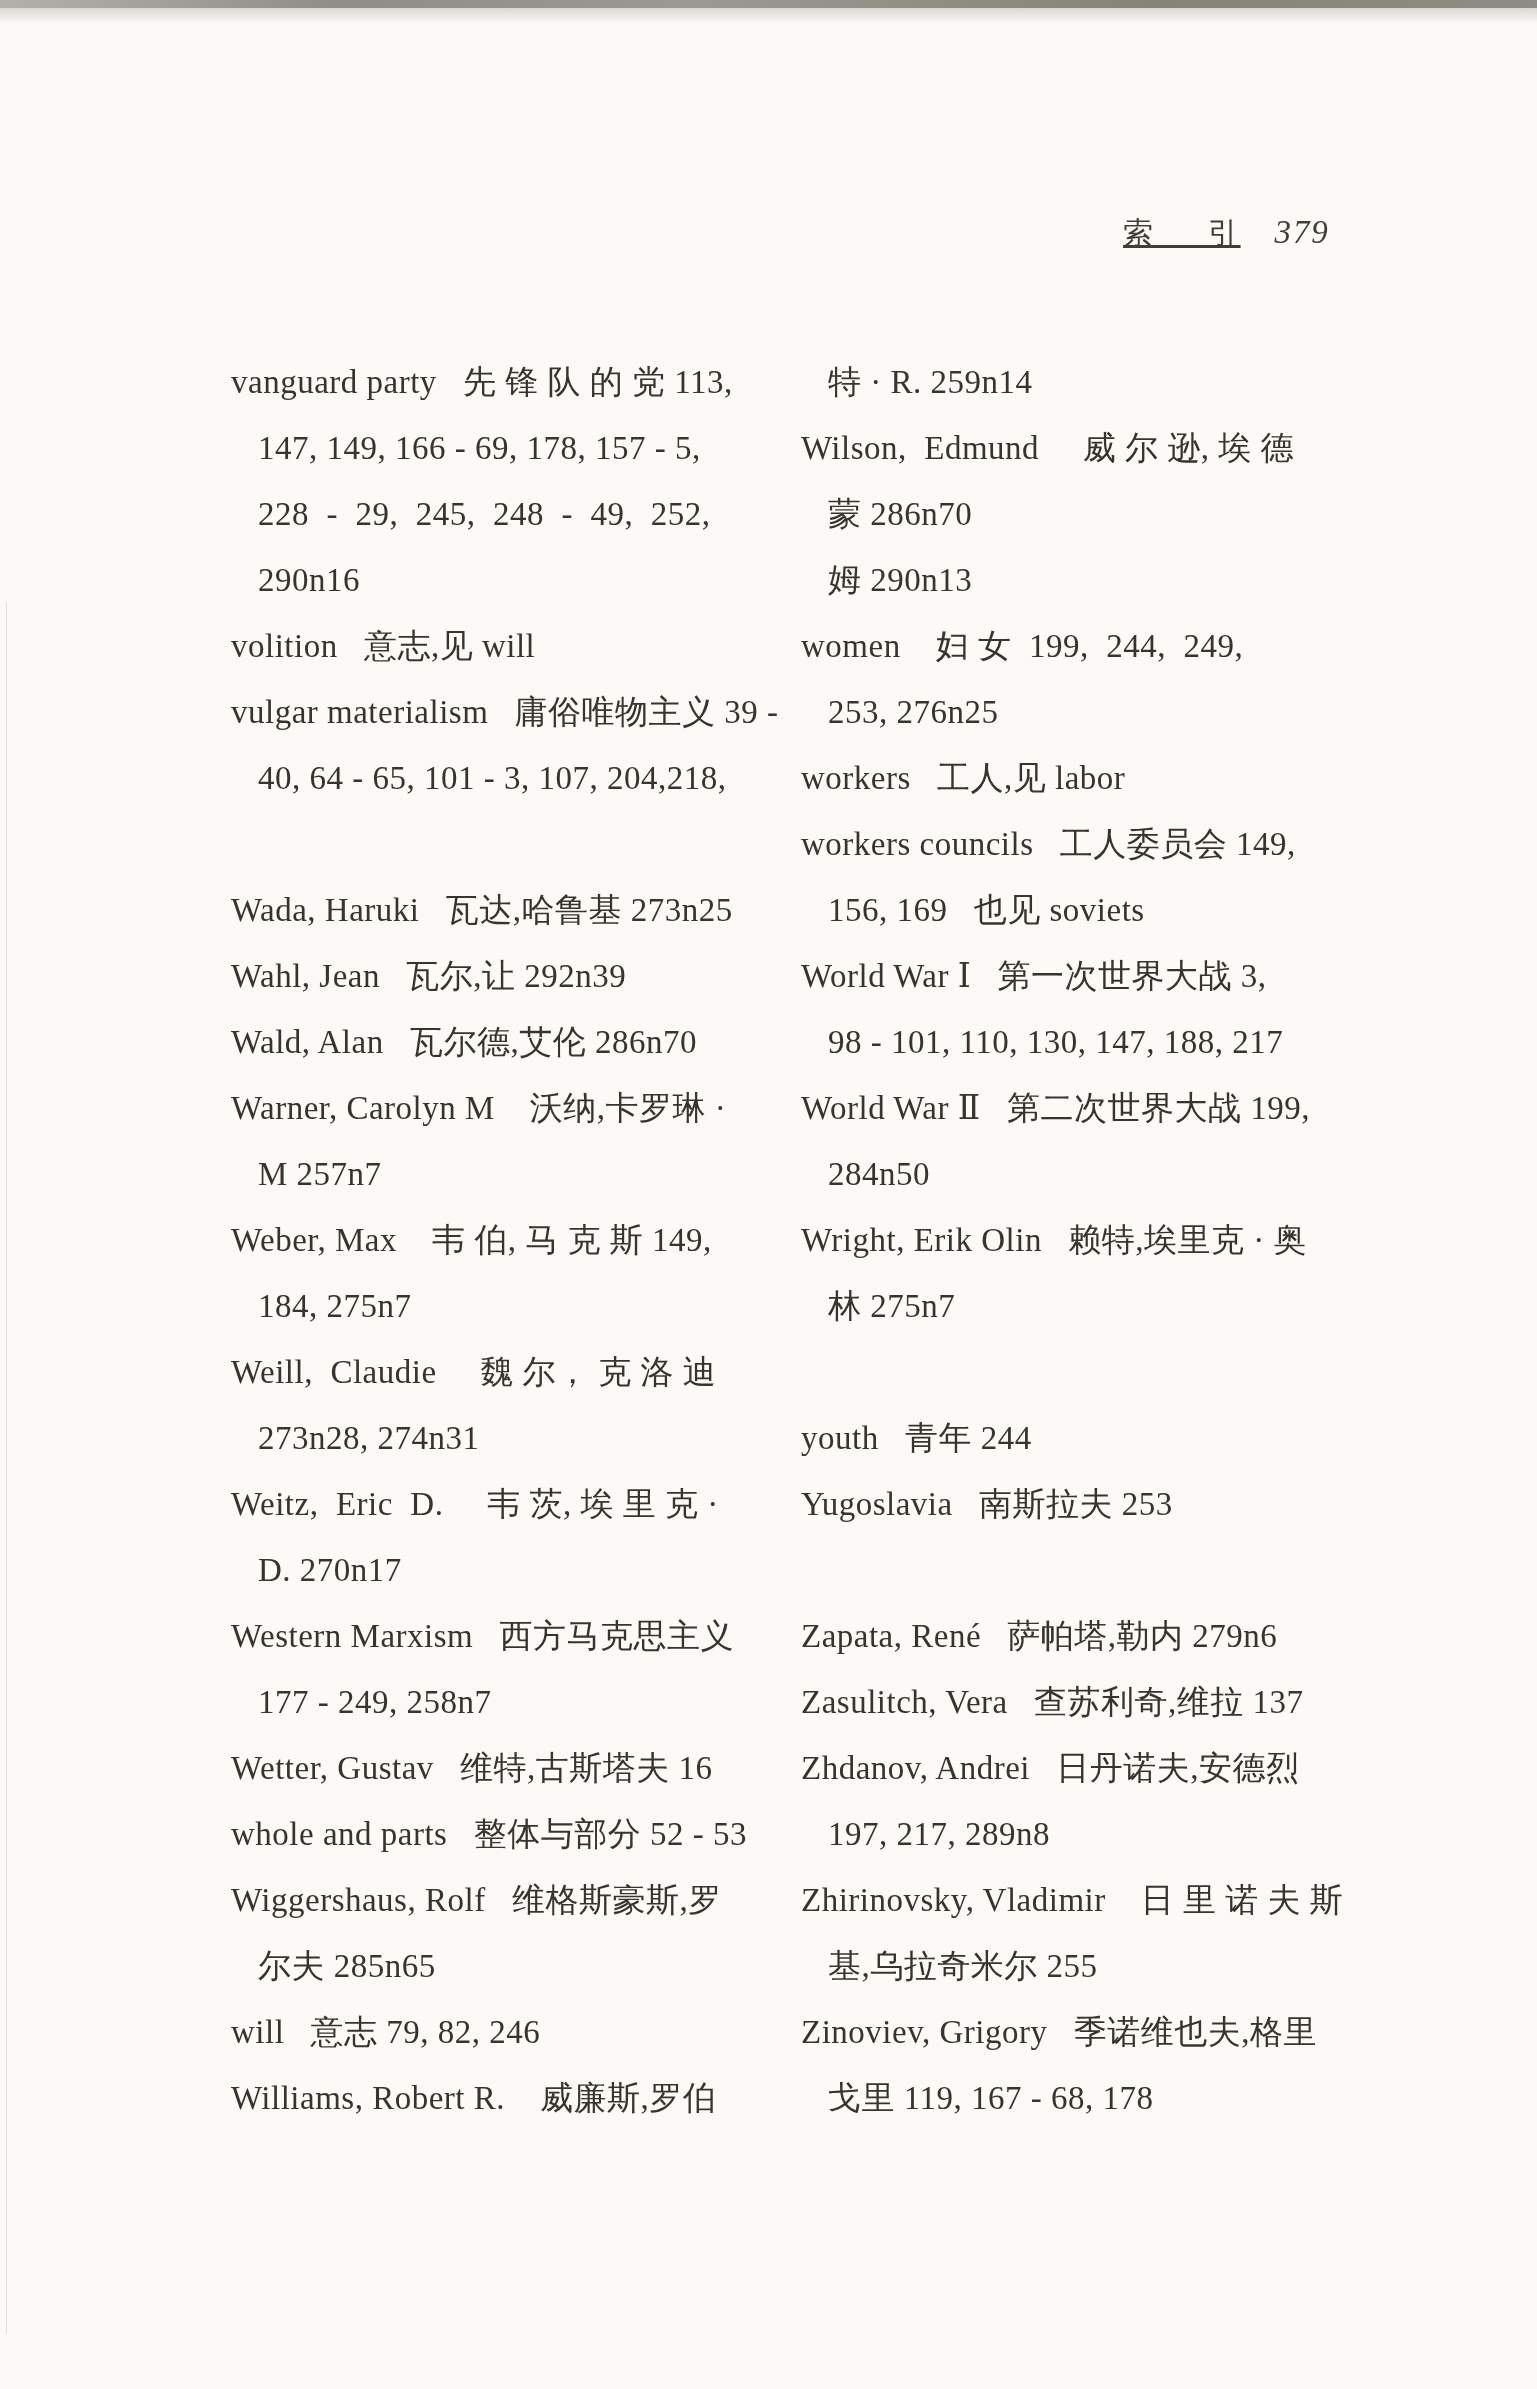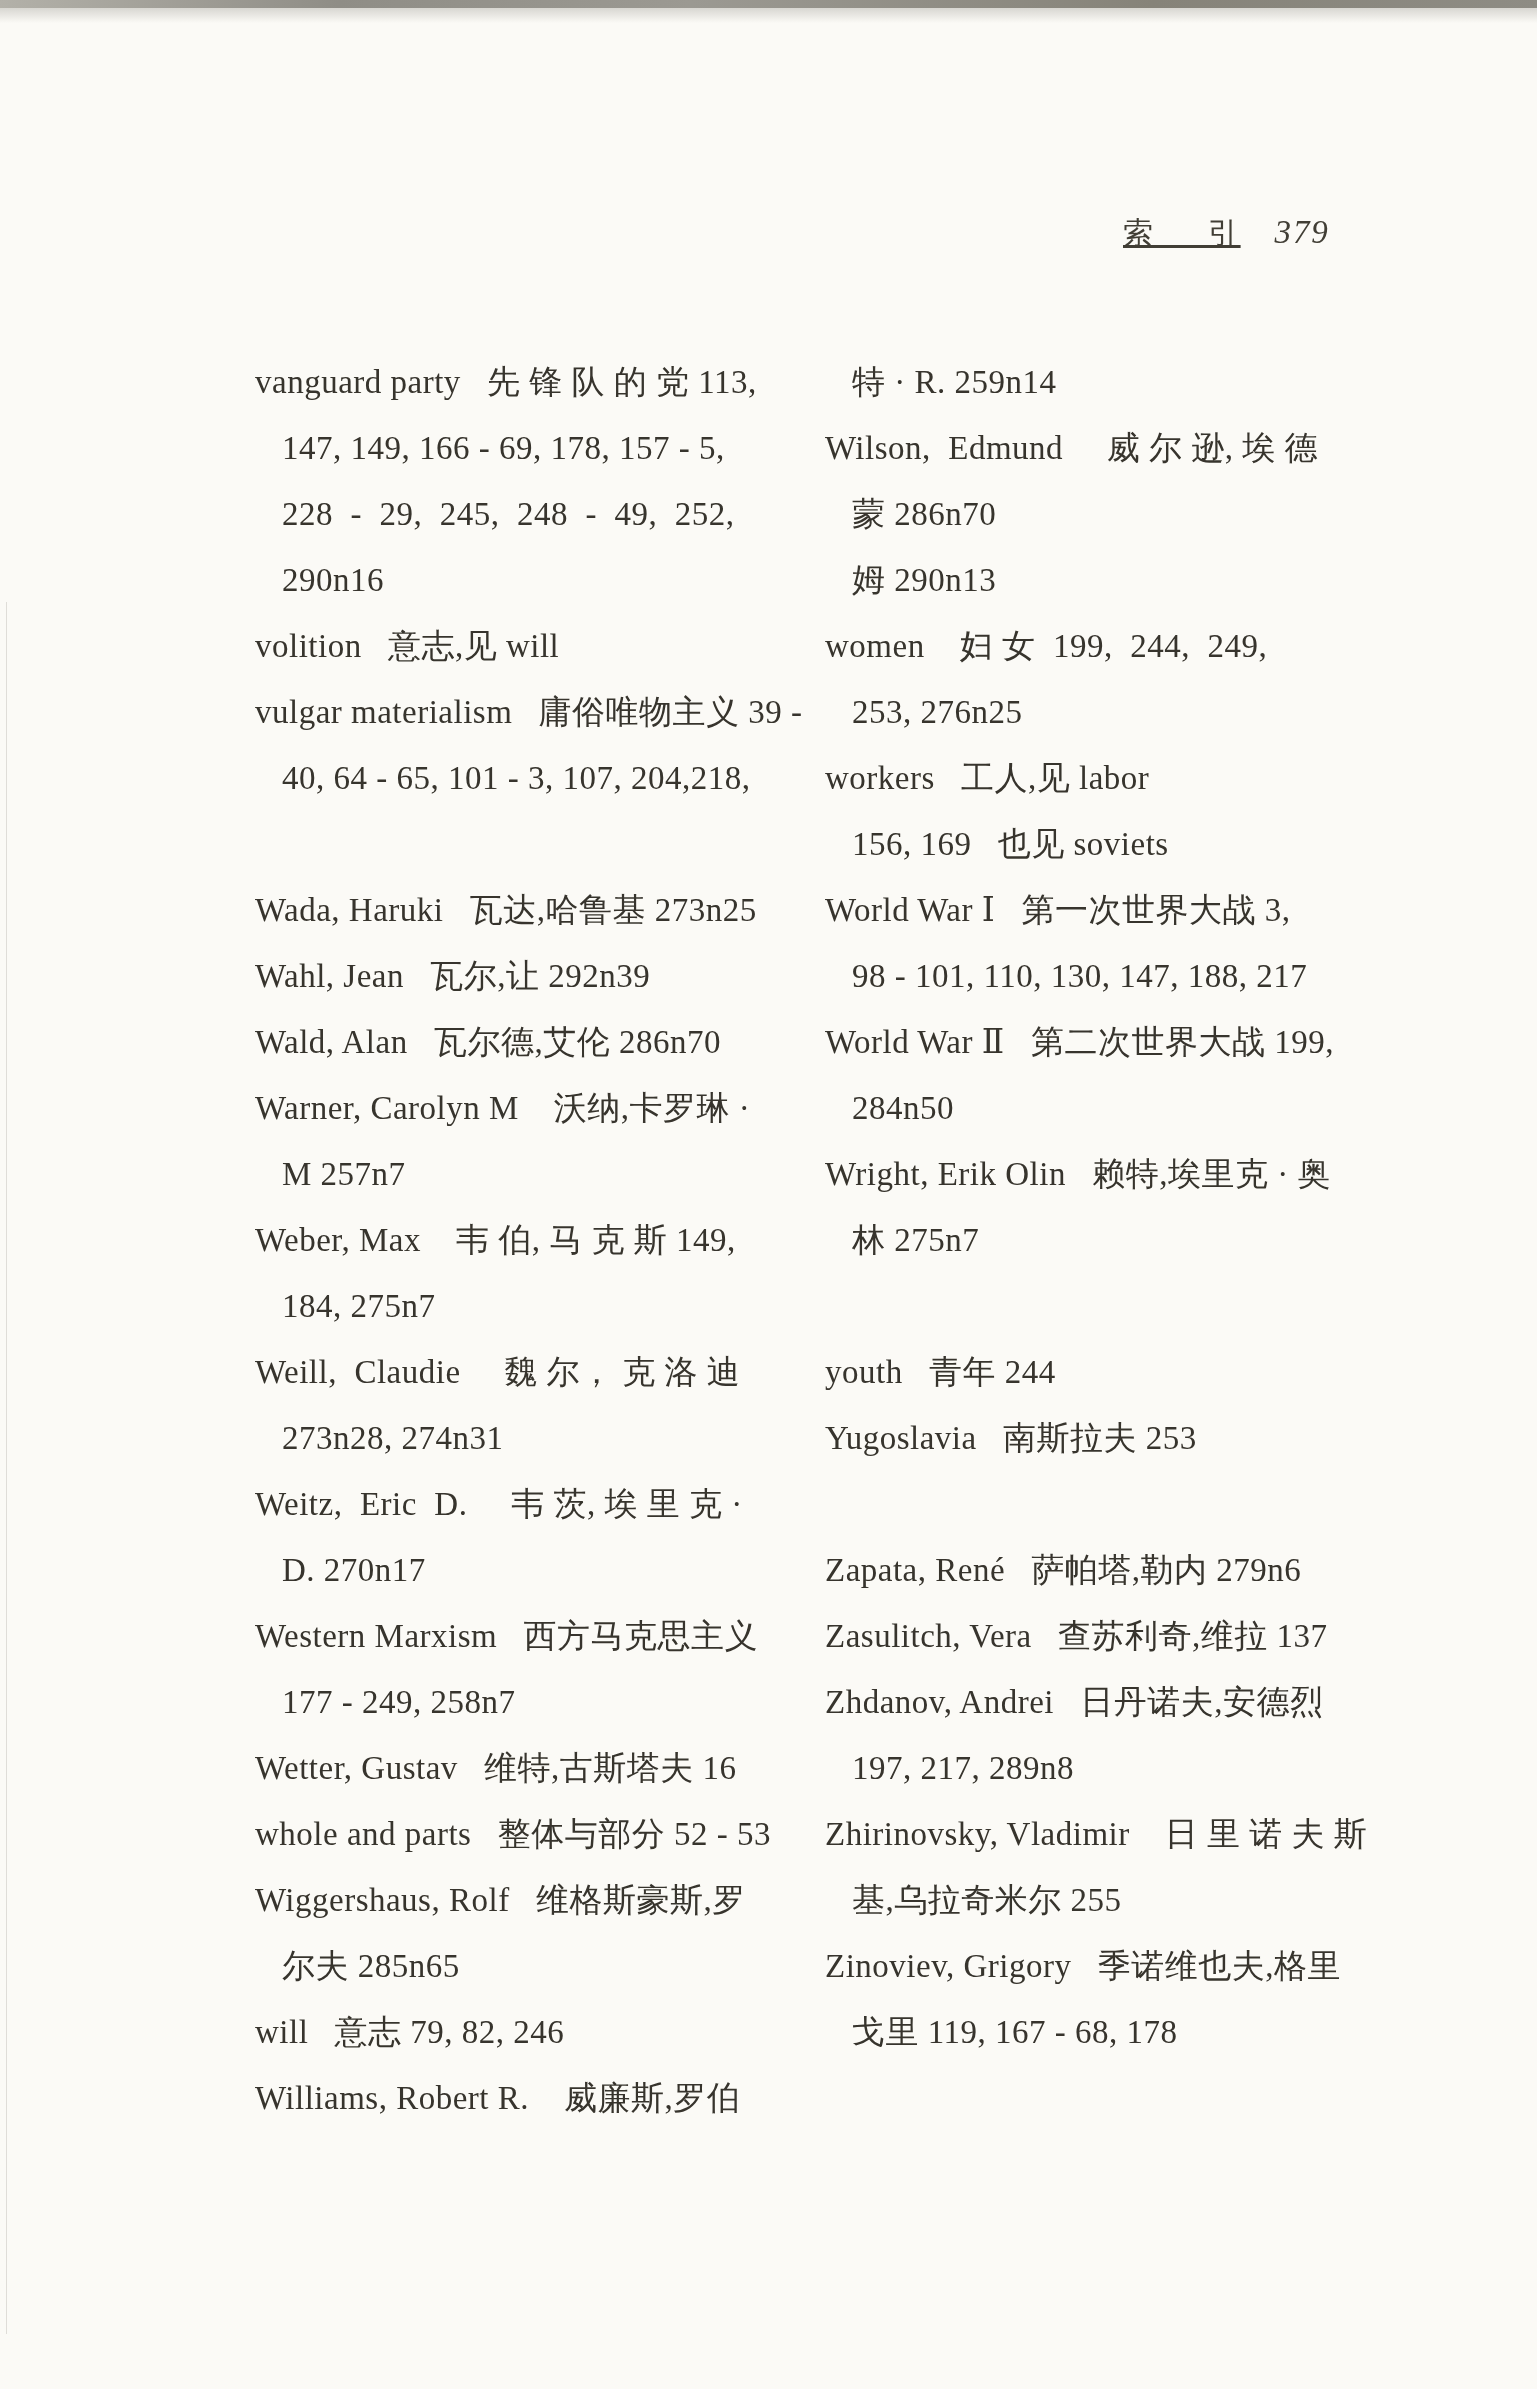--- a/index.html
+++ b/index.html
@@ -37,21 +37,20 @@
     position:absolute;top:349px;
     font-size:33px;
   }
   .col-left{left:231px;width:570px;}
   .col-right{left:801px;width:570px;text-align:right;}
   .line{
     height:66px;
     display:flex;align-items:center;
     white-space:pre;
     letter-spacing:0.5px;
-    margin-left:24px;
   }
   .line.cont{padding-left:27px;}
 </style>
 </head>
 <body>
 
 <div class="page">
   <div class="scan-edge-top"></div>
   <div class="scan-edge-top-fade"></div>
   <div class="scan-edge-left"></div>
@@ -91,20 +90,21 @@
       <div class="line">Williams, Robert R.    威廉斯,罗伯</div>
     </div>
   <div class="col col-right">
       <div class="line cont">特 · R. 259n14</div>
       <div class="line">Wilson,  Edmund     威 尔 逊, 埃 德</div>
       <div class="line cont">蒙 286n70</div>
       <div class="line cont">姆 290n13</div>
       <div class="line">women    妇 女  199,  244,  249,</div>
       <div class="line cont">253, 276n25</div>
       <div class="line">workers   工人,见 labor</div>
+      <div class="line">workers councils   工人委员会 149,</div>
       <div class="line cont">156, 169   也见 soviets</div>
       <div class="line">World War Ⅰ   第一次世界大战 3,</div>
       <div class="line cont">98 - 101, 110, 130, 147, 188, 217</div>
       <div class="line">World War Ⅱ   第二次世界大战 199,</div>
       <div class="line cont">284n50</div>
       <div class="line">Wright, Erik Olin   赖特,埃里克 · 奥</div>
       <div class="line cont">林 275n7</div>
       <div class="line"></div>
       <div class="line">youth   青年 244</div>
       <div class="line">Yugoslavia   南斯拉夫 253</div>

